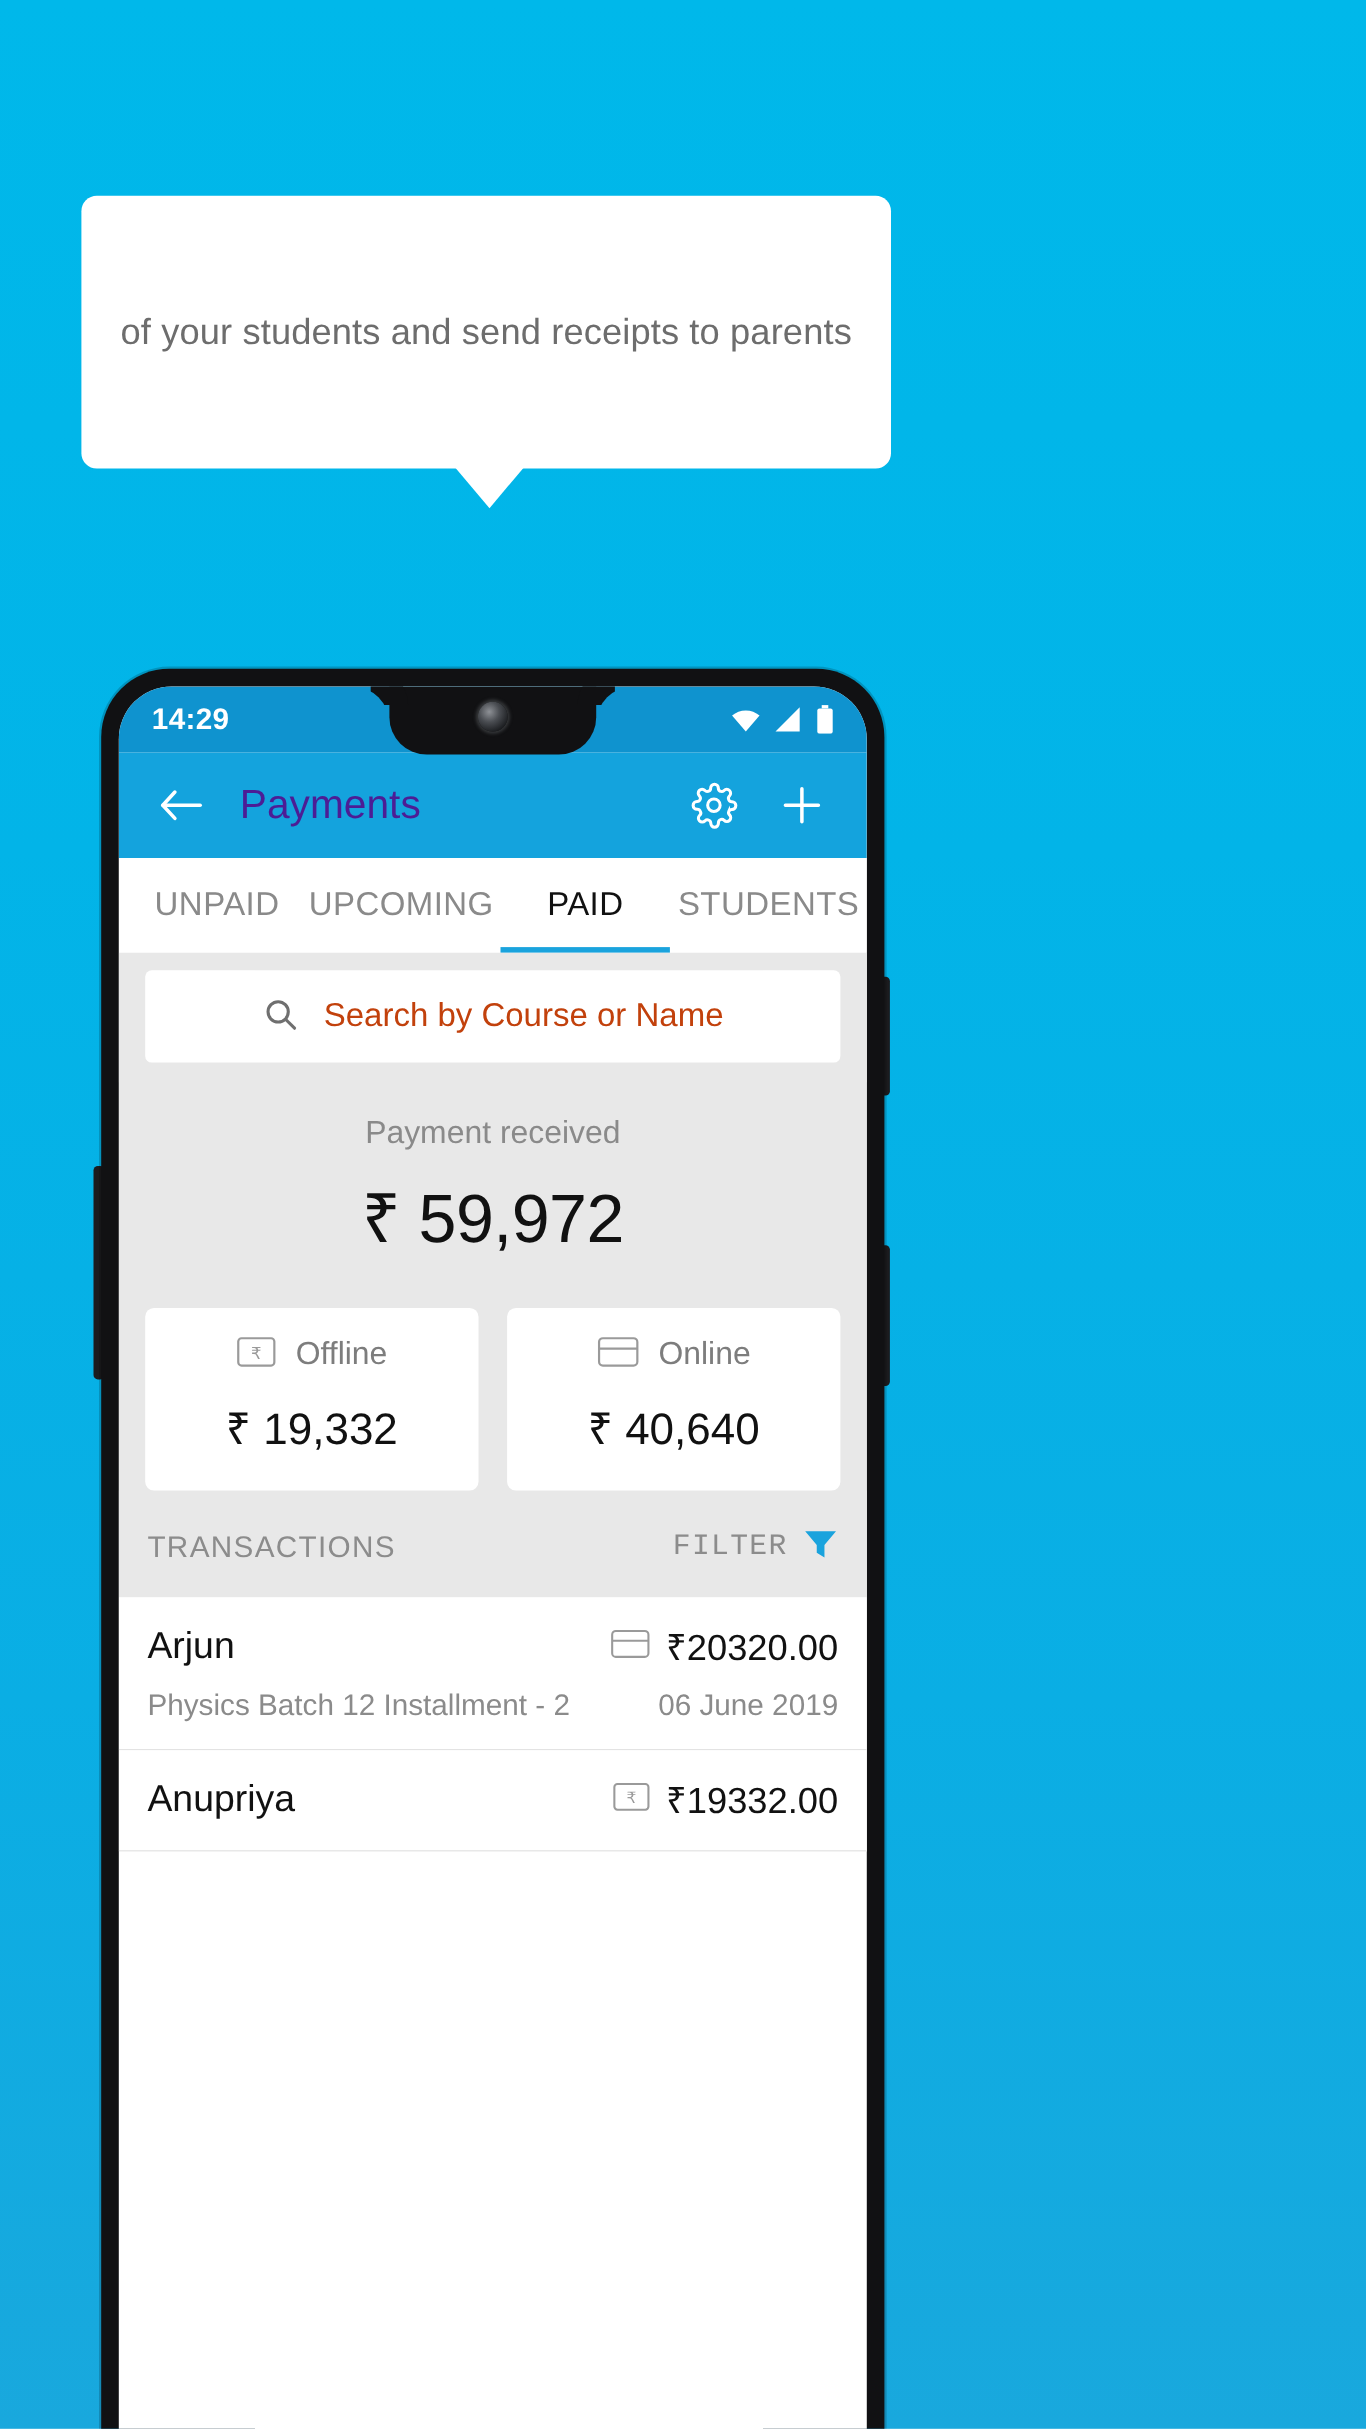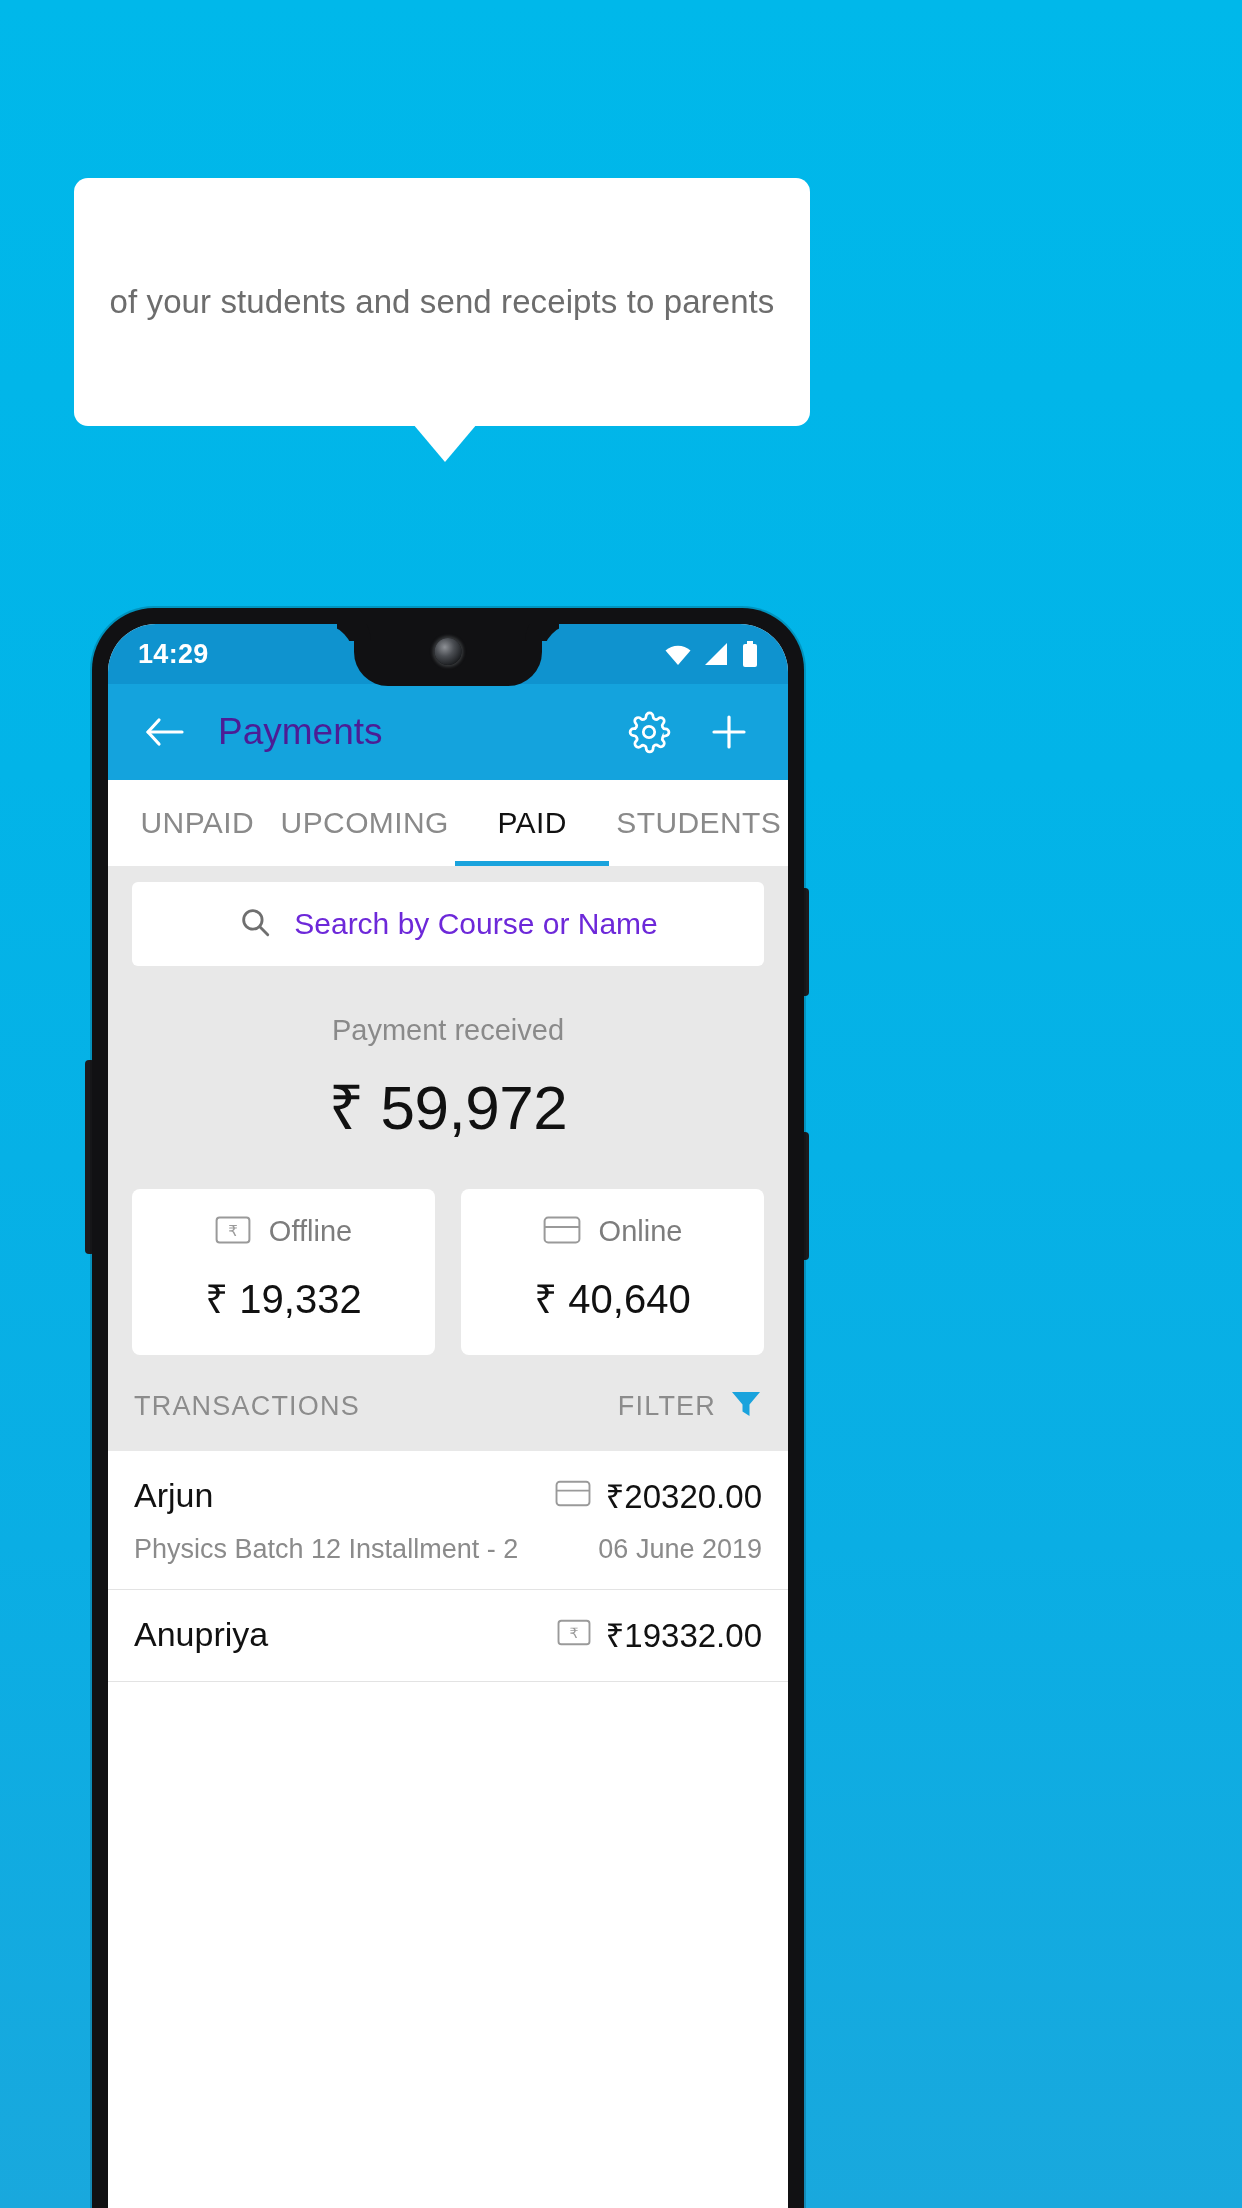--- a/index.html
+++ b/index.html
@@ -100,41 +100,41 @@
     height:5px; background:#1aa3dd;
   }
 
   
   .content{ background:#e8e8e8; }
   .search-wrap{ padding:16px 24px 18px 24px; background:#e8e8e8; }
   .searchbar{
     height:84px; background:#ffffff; border-radius:6px;
     display:flex; align-items:center; justify-content:center; gap:22px;
   }
-  .search-ph{ font-size:30px; color:#6d28d9; }
+  .search-ph{ font-size:30px; color:#c2410c; }
 
   .received{ text-align:center; padding:30px 0 10px 0; }
   .received-label{ font-size:29px; color:#8a8a8a; }
   .received-amt{ font-size:62px; color:#111111; margin-top:16px; letter-spacing:-.5px; }
 
   .split{ display:flex; gap:26px; padding:32px 24px 0 24px; }
   .split-card{
     flex:1; background:#ffffff; border-radius:8px;
     padding:26px 0 30px 0; text-align:center;
   }
   .split-head{ display:flex; align-items:center; justify-content:center; gap:18px; }
   .split-label{ font-size:29px; color:#7d7d7d; }
   .split-amt{ font-size:40px; color:#111111; margin-top:22px; }
 
   .txn-head{
     display:flex; align-items:center; justify-content:space-between;
     padding:34px 26px 28px 26px; background:#e8e8e8;
   }
   .txn-head-label{ font-size:27px; color:#8c8c8c; letter-spacing:1.2px; }
-  .filter-btn{ display:flex; align-items:center; gap:14px; }
+  .filter-btn{ display:flex; align-items:center; gap:14px;font-family:Liberation Mono, monospace; }
   .filter-label{ font-size:27px; color:#8c8c8c; letter-spacing:1.2px; }
 
   .txn-list{ background:#ffffff; }
   .txn-row{ padding:22px 26px 24px 26px; border-bottom:1px solid #e3e3e3; }
   .txn-top{ display:flex; align-items:center; justify-content:space-between; }
   .txn-name{ font-size:34px; color:#111111; }
   .txn-amt-wrap{ display:flex; align-items:center; gap:14px; }
   .txn-amt{ font-size:33px; color:#111111; }
   .txn-bot{ display:flex; align-items:center; justify-content:space-between; margin-top:16px; }
   .txn-desc{ font-size:27px; color:#8b8b8b; }

